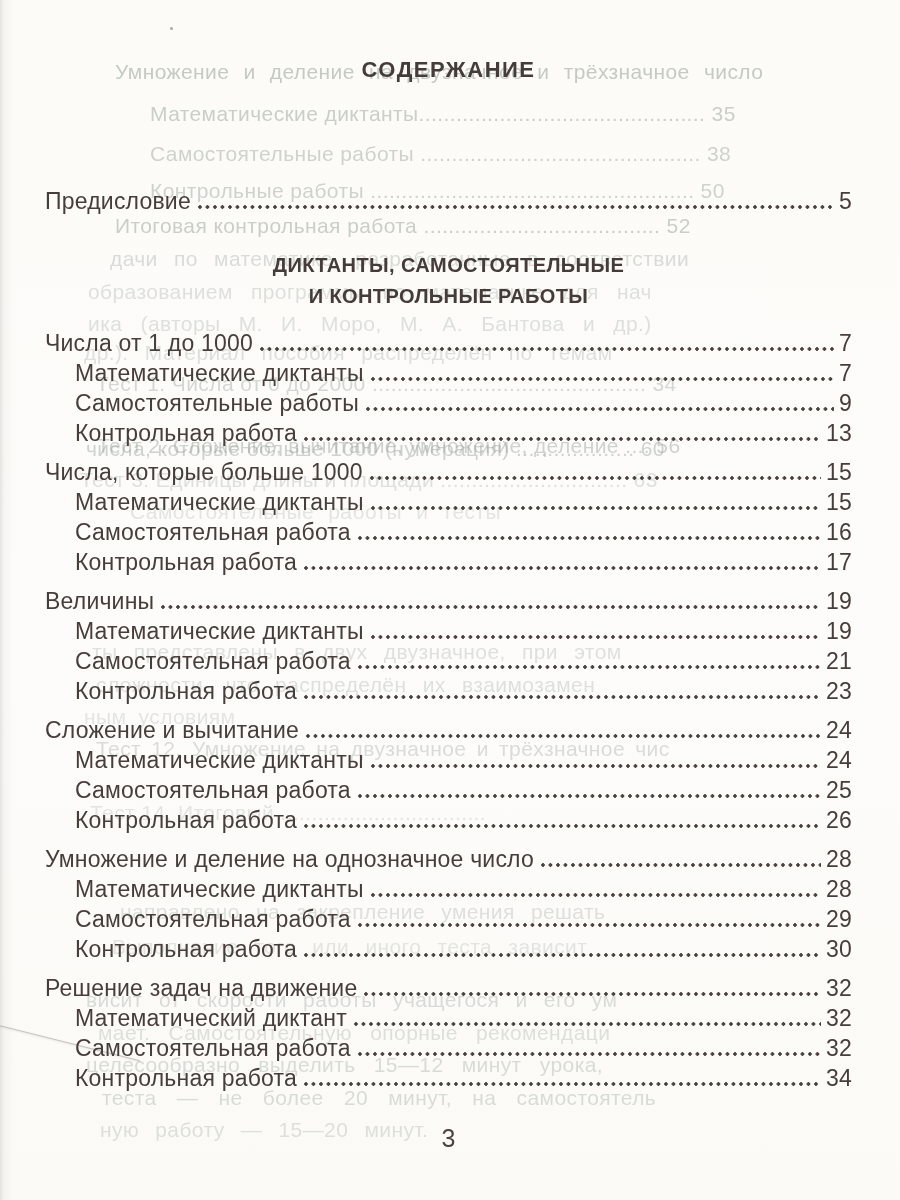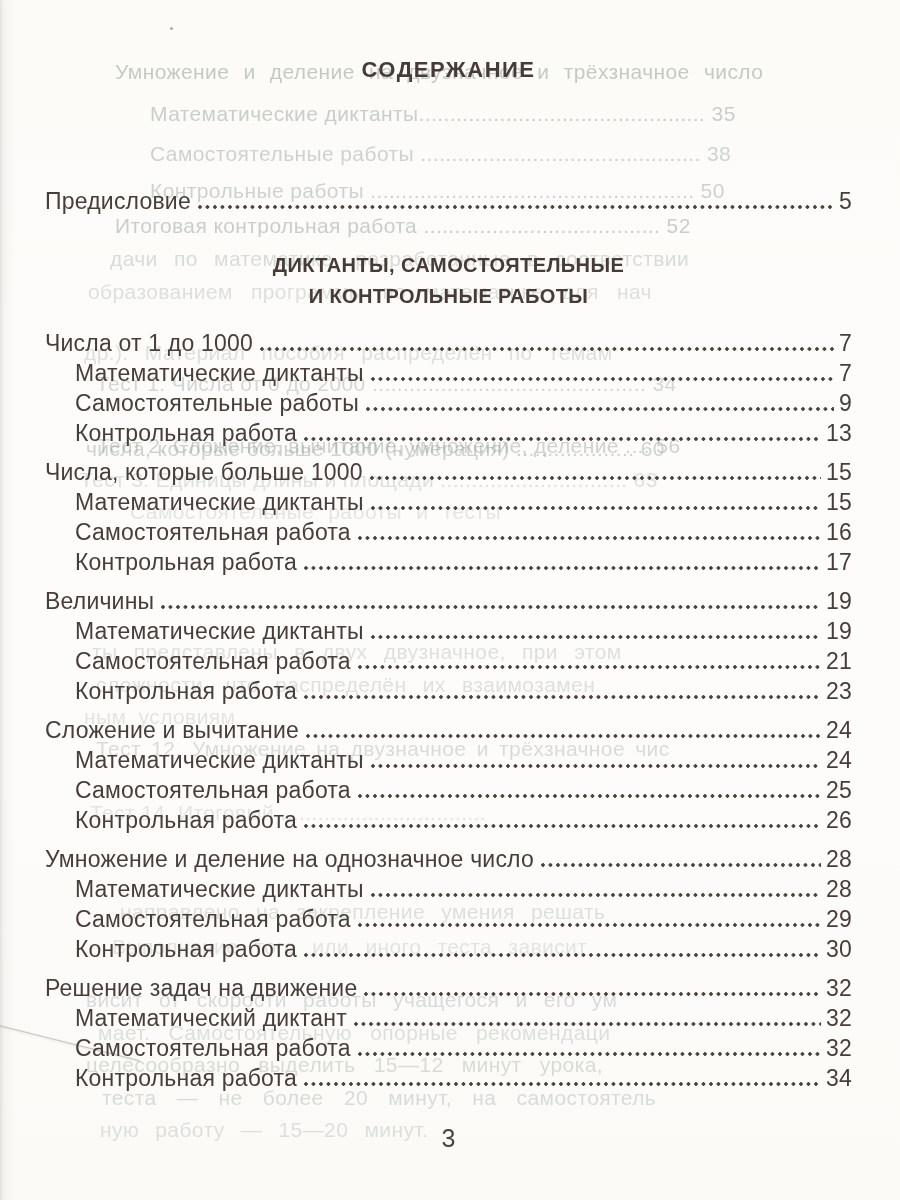--- a/index.html
+++ b/index.html
@@ -101,20 +101,21 @@
 
 <div class="scan">
   <div class="ghost-layer" id="ghost-layer">
       <div class="ghost" style="top: 60px; left: 115px; opacity: 0.55; word-spacing: 8px;">Умножение и деление на двузначное и трёхзначное число</div>
       <div class="ghost" style="top: 102px; left: 150px; opacity: 0.5;">Математические диктанты..............................................  35</div>
       <div class="ghost" style="top: 142px; left: 150px; opacity: 0.45;">Самостоятельные работы .............................................  38</div>
       <div class="ghost" style="top: 179px; left: 150px; opacity: 0.45;">Контрольные работы ....................................................  50</div>
       <div class="ghost" style="top: 214px; left: 115px; opacity: 0.5;">Итоговая контрольная работа ......................................  52</div>
       <div class="ghost" style="top: 247px; left: 110px; opacity: 0.35; word-spacing: 10px;">дачи  по  математике,  разработанные  в  соответствии</div>
       <div class="ghost" style="top: 280px; left: 88px; opacity: 0.3; word-spacing: 12px;">образованием  программы  по  математике  для  нач</div>
+      <div class="ghost" style="top: 312px; left: 88px; opacity: 0.3; word-spacing: 12px;">ика  (авторы  М. И. Моро,  М. А. Бантова  и  др.)</div>
       <div class="ghost" style="top: 341px; left: 84px; opacity: 0.3; word-spacing: 10px;">др.).  Материал  пособия  распределён  по  темам</div>
       <div class="ghost" style="top: 372px; left: 96px; opacity: 0.4;">Тест 1. Числа от 0 до 2000 ............................................  34</div>
       <div class="ghost" style="top: 404px; left: 97px; opacity: 0.45; margin-top: 30px;">Тест 2. Сложение, вычитание, умножение, деление ....  56</div>
       <div class="ghost" style="top: 437px; left: 86px; opacity: 0.45;">числа, которые больше 1000 (нумерация) ...................  60</div>
       <div class="ghost" style="top: 468px; left: 80px; opacity: 0.3;">Тест 3. Единицы длины и площади ..............................  63</div>
       <div class="ghost" style="top: 500px; left: 130px; opacity: 0.25; word-spacing: 8px;">Самостоятельные  работы  и  тесты</div>
       <div class="ghost" style="top: 640px; left: 92px; opacity: 0.3; word-spacing: 10px;">ты  представлены  в  двух  двузначное,  при  этом</div>
       <div class="ghost" style="top: 673px; left: 96px; opacity: 0.3; word-spacing: 10px;">сложности,  что  распределён  их  взаимозамен</div>
       <div class="ghost" style="top: 705px; left: 84px; opacity: 0.25; word-spacing: 6px;">ным  условиям</div>
       <div class="ghost" style="top: 737px; left: 96px; opacity: 0.35; word-spacing: 4px;">Тест 12. Умножение на двузначное и трёхзначное чис</div>

